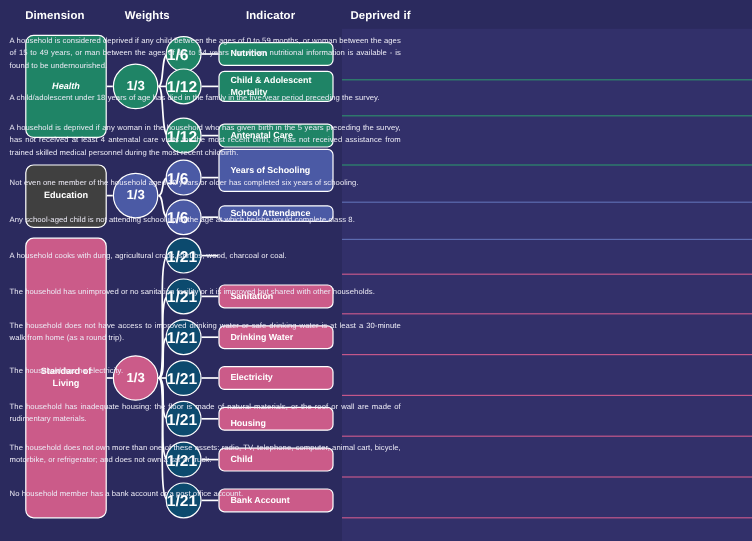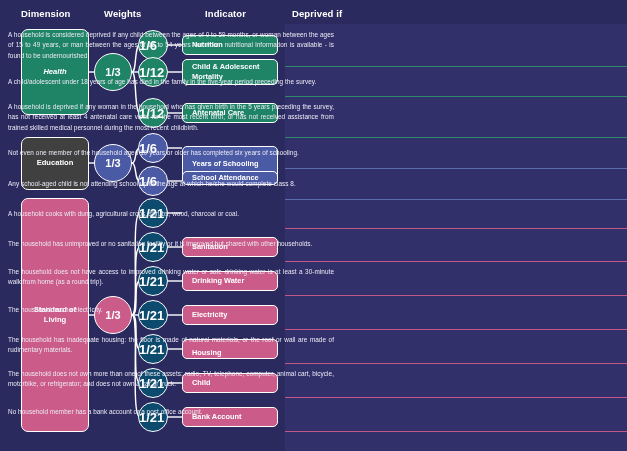--- a/index.html
+++ b/index.html
@@ -238,21 +238,21 @@
   <div class="dim-box dim-education" style="top:137px;height:53px;">
     <span>Education</span>
   </div>
   <div class="wbig wbig-education" style="left:94px;top:144px;">
     <span>1/3</span>
   </div>
 
   <div class="wsm wsm-education" style="top:133px;">
     <span>1/6</span>
   </div>
-  <div class="ind ind-education" style="top:146px;height:36px;">
+  <div class="ind ind-education" style="top:124px;height:36px;">
     <span>Years of Schooling</span>
   </div>
 
   <div class="wsm wsm-education" style="top:166px;">
     <span>1/6</span>
   </div>
   <div class="ind ind-education" style="top:171px;height:14px;">
     <span>School Attendance</span>
   </div>
 

